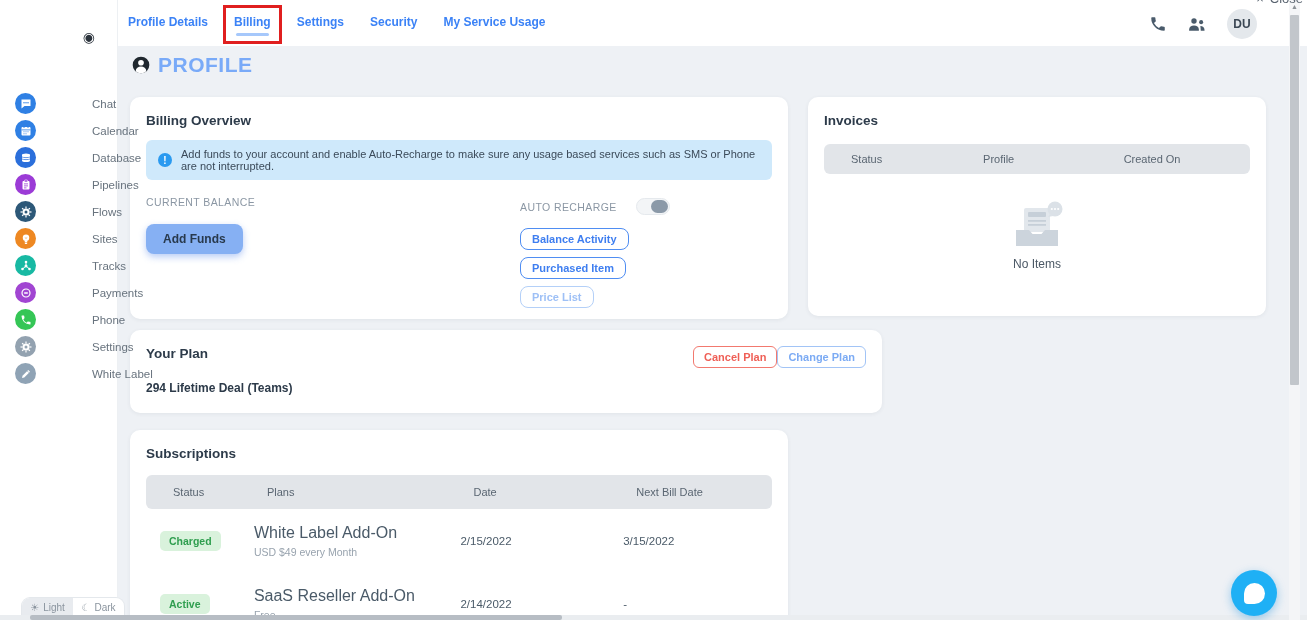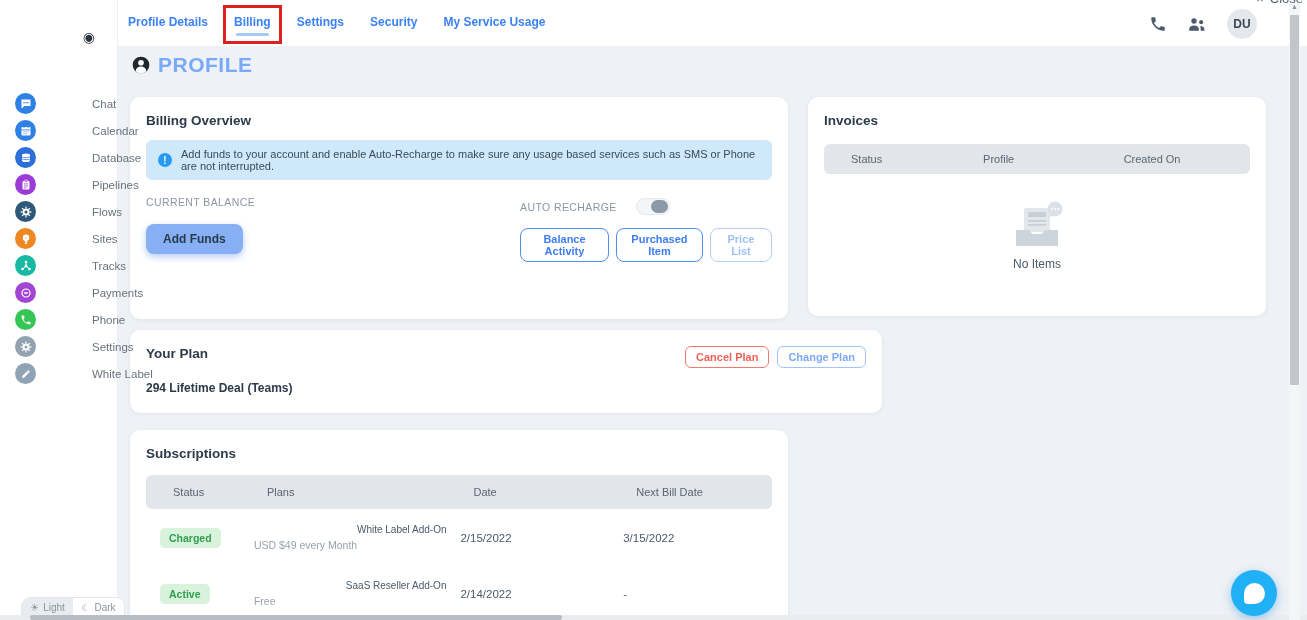--- a/index.html
+++ b/index.html
@@ -75,46 +75,46 @@
   .balance .amt { font-size:37px; margin-left:2px; }
   .btn-addfunds { margin-top:16px; display:inline-block; background:#86b0f3; color:#28394c;
     font-size:12px; font-weight:bold; padding:8px 17px; border-radius:8px; border:none;
     box-shadow:0 3px 7px rgba(100,145,235,0.45); cursor:pointer; font-family:inherit; }
   .bo-right { flex:1; padding-top:2px; }
   .ar-row { display:flex; align-items:center; gap:19px; }
   .switch { width:34px; height:17px; border-radius:9px; background:#f3f5f7;
     border:1px solid #e5e9ed; position:relative; cursor:pointer; }
   .switch .knob { position:absolute; right:1px; top:1px; width:17px; height:13px;
     border-radius:7px; background:#8b99a8; }
-  .link-btns { margin-top:13px; display:flex; flex-direction:row; gap:7px; align-items:flex-start; }
+  .link-btns { margin-top:13px; display:flex; flex-direction:column; gap:7px; align-items:flex-start; }
   .btn-outline { background:#fff; border:1px solid #4f8df2; color:#3e7ef0; font-size:11px;
     font-weight:bold; border-radius:8px; padding:4px 11px; cursor:pointer; font-family:inherit; }
   .btn-outline.faded { border-color:#b4d0f8; color:#9ec0f6; }
 
   
   .thead { background:#e2e5e9; border-radius:6px; display:flex; align-items:center; }
   .th { font-size:11px; font-weight:normal; color:#59ririso; color:#5a6672; padding-left:27px; }
   .inv-head { margin-top:16px; height:30px; }
   .inv-c1 { width:31%; } .inv-c2 { width:33%; } .inv-c3 { width:36%; }
 
   .empty-wrap { margin-top:26px; display:flex; flex-direction:column; align-items:center; }
   .empty-text { margin-top:7px; font-size:12px; color:#4b5865; }
 
   .subs-head { margin-top:14px; height:34px; }
   .s-c1 { width:15%; } .s-c2 { width:33%; } .s-c3 { width:26%; } .s-c4 { width:26%; }
   .srow { display:flex; align-items:center; padding:15px 0 14px 0; }
   .scell { padding-left:14px; font-size:11.5px; color:#4a5a68; }
   .badge { display:inline-block; background:#d9f2dc; color:#2f9e4f; font-size:10.5px;
     font-weight:bold; border-radius:5px; padding:4px 9px; }
-  .plan-name { font-size:10px; color:#4a5a68;text-align:right; }
+  .plan-name { font-size:16px; color:#4a5a68; }
   .plan-sub { font-size:10.5px; color:#98a3ae; margin-top:4px; }
 
   
   .plan-head { display:flex; align-items:flex-start; justify-content:space-between; }
-  .plan-actions { display:flex; gap:8px; }
+  .plan-actions { display:flex; }
   .btn-cancel { background:#fff; border:1px solid #f2796f; color:#ef5f56; font-size:11px;
     font-weight:bold; border-radius:6px; padding:4px 10px; cursor:pointer; font-family:inherit; }
   .btn-change { background:#fff; border:1px solid #a2c4f6; color:#7cabf4; font-size:11px;
     font-weight:bold; border-radius:6px; padding:4px 10px; cursor:pointer; font-family:inherit; }
   .plan-big { margin-top:13px; font-size:12px; font-weight:bold; color:#2c3a49; }
 
   
   .vscroll { position:absolute; right:7px; top:0; width:11px; height:620px; background:#f4f5f7; z-index:15; }
   .vscroll .arrow { position:absolute; top:3px; left:0; right:0; text-align:center;
     font-size:7px; color:#8a9096; }

